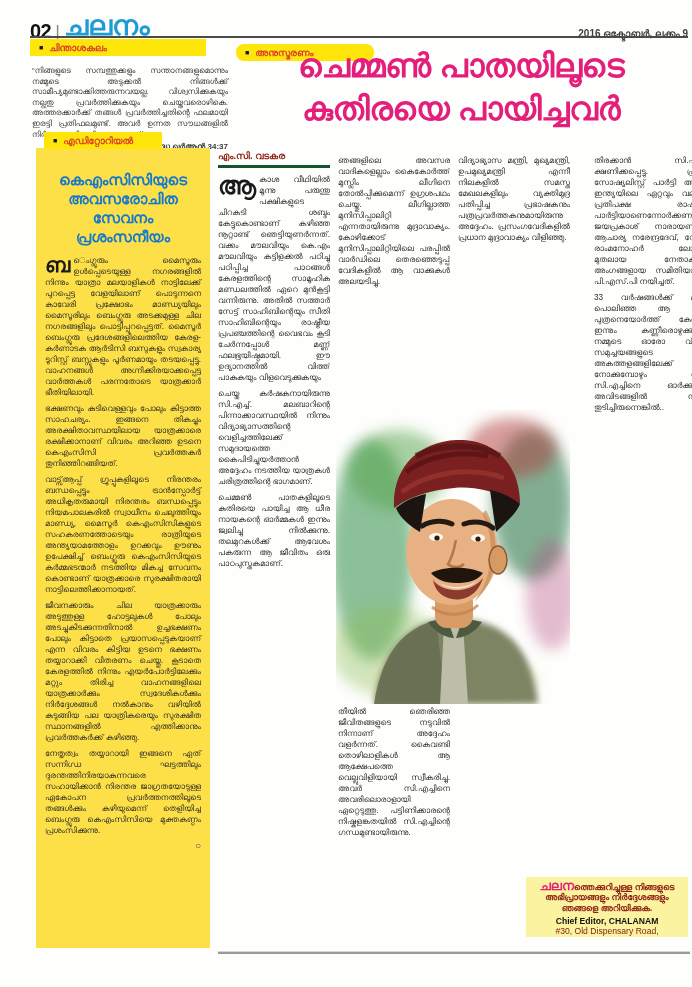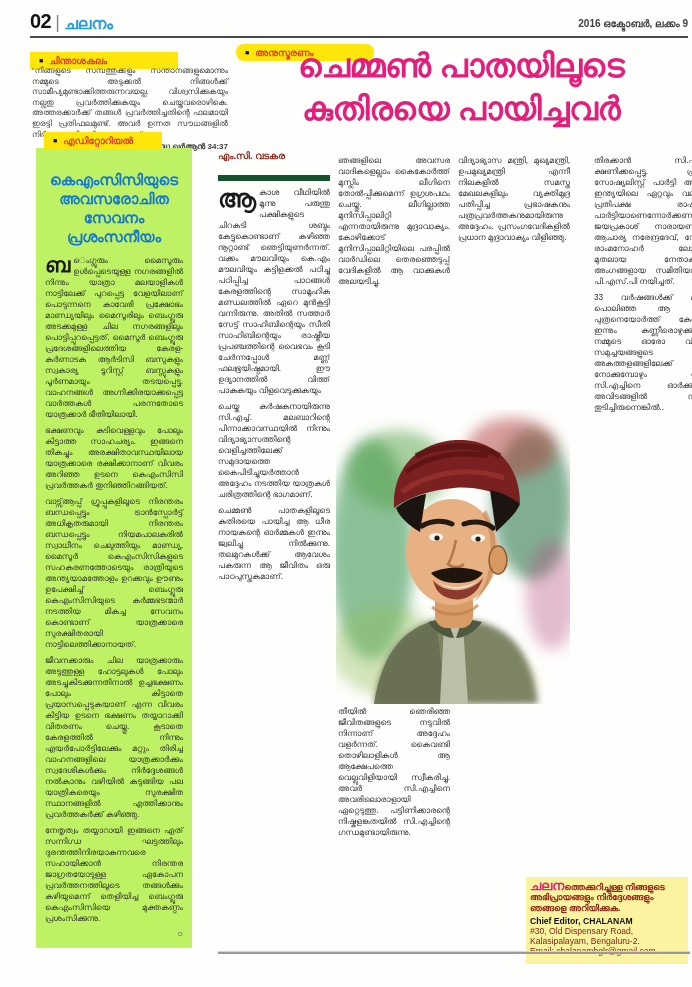--- a/index.html
+++ b/index.html
@@ -5,65 +5,65 @@
   * { margin:0; padding:0; box-sizing:border-box; }
   html,body { width:692px; height:987px; background:#ffffff; }
   body { font-family:"Liberation Sans","DejaVu Sans",sans-serif; position:relative; overflow:hidden; }
   .page { position:absolute; inset:0; background:#fefefc; }
 
   
   .header { position:absolute; left:30px; top:10px; width:658px; display:flex; justify-content:space-between; align-items:flex-end; }
   .header-left { display:flex; align-items:flex-end; gap:4px; }
   .pagenum { font-size:20px; font-weight:bold; color:#111; letter-spacing:-0.5px; }
   .mast-divider { font-size:18px; color:#888; font-weight:normal; }
-  .masthead { font-size:16px; font-weight:bold; color:#1e9cd7; }
+  .masthead { font-size:28px; font-weight:bold; color:#1e9cd7; }
   .header-right { font-size:10px; font-weight:bold; color:#3d3d3d; padding-bottom:3px; }
   .header-rule { position:absolute; left:30px; top:36px; width:658px; height:2px; background:#4a4a4a; }
 
   
   .section-label { position:absolute; height:17px; background:#ffe60a; display:flex; align-items:center; gap:6px; padding:0 9px; }
   .section-label .bullet { color:#111; font-size:7px; line-height:7px; }
   .section-label .label-text { color:#d93a2b; font-size:9.5px; font-weight:bold; }
-  .label-thought { left:30px; top:52px; width:148px; }
+  .label-thought { left:30px; top:39px; width:176px; }
   .label-remembrance { left:236px; top:44px; width:138px;border-radius:8px; }
   .label-editorial { left:44px; top:132px; width:118px; z-index:3; }
 
   
   .quote { position:absolute; left:32px; top:66px; width:196px; }
   .quote-text { font-size:8px; line-height:10.6px; text-align:justify; color:#3a3a3a; word-break:break-word; }
   .quote-attr { font-size:8px; text-align:right; font-weight:bold; color:#3a3a3a; margin-top:2px; }
 
   
-  .editorial-box { position:absolute; left:36px; top:148px; width:156px; height:800px; background:#bef264; padding:22px 9px 8px; overflow:hidden; }
+  .editorial-box { position:absolute; left:36px; top:148px; width:174px; height:800px; background:#fde047; padding:22px 9px 8px; overflow:hidden; }
   .editorial-title { color:#1478cc; font-size:15px; line-height:19px; font-weight:bold; text-align:center; margin:0 0 9px; word-break:break-word; }
   .body-p { font-size:8.2px; line-height:11px; text-align:justify; color:#2c2c2c; margin:0 0 5px; word-break:break-word; }
   .dropcap { float:left; font-weight:bold; color:#1a1a1a; font-size:21px; line-height:19px; padding-right:3px; }
   .dropcap.big { font-size:25px; line-height:23px; }
   .endmark { text-align:right; color:#555; font-size:10px; line-height:10px; margin-top:2px; }
 
   
   .headline { position:absolute; left:232px; top:44px; width:458px; text-align:center; color:#e41f7b; font-weight:bold; font-size:33px; line-height:43px; letter-spacing:-0.5px; }
   .hl-line { display:block; white-space:nowrap; }
 
   
   .col { position:absolute; overflow:hidden; }
   .col1 { left:218px; top:150px; width:112px; height:790px; }
   .col2top { left:338px; top:155px; width:112px; height:253px; }
   .col3top { left:458px; top:155px; width:112px; height:253px; }
   .col2bot { left:338px; top:706px; width:112px; height:232px; }
   .col3bot { left:458px; top:706px; width:112px; height:232px; }
   .col4 { left:594px; top:155px; width:112px; height:718px; }
-  .byline { font-size:9.5px; font-weight:bold; color:#8e2317; border-bottom:6px solid #14532d; padding-bottom:13px; margin-bottom:6px; }
+  .byline { font-size:9.5px; font-weight:bold; color:#8e2317; border-bottom:3px solid #14532d; padding-bottom:3px; margin-bottom:6px; }
 
   
   .portrait { position:absolute; left:336px; top:410px; width:234px; height:294px; }
   .portrait svg { width:100%; height:100%; }
 
   
-  .contact-box { position:absolute; left:526px; top:877px; width:162px; height:87px; background:#fbf3a0; padding:4px 4px; overflow:hidden; }
+  .contact-box { position:absolute; left:526px; top:877px; width:162px; height:60px; background:#fbf3a0; padding:4px 4px; text-align:center; overflow:hidden; }
   .contact-intro { font-size:8.8px; line-height:10.4px; font-weight:bold; color:#8c2014; }
   .contact-intro .hl { color:#e41f7b; font-size:13px; font-weight:bold; }
   .contact-en { font-size:8.6px; line-height:10px; color:#7a1f14; margin-top:3px; }
   .contact-en .en-line { display:block; }
   .contact-en .name { color:#111; font-weight:bold; }
   .contact-en .prefix { color:#111; font-weight:bold; }
 
   .bottom-rule { position:absolute; left:218px; top:951px; width:472px; height:3px; background:#9a9a9a; border-top:1px solid #d5d5d5; }
 </style>
 </head>

